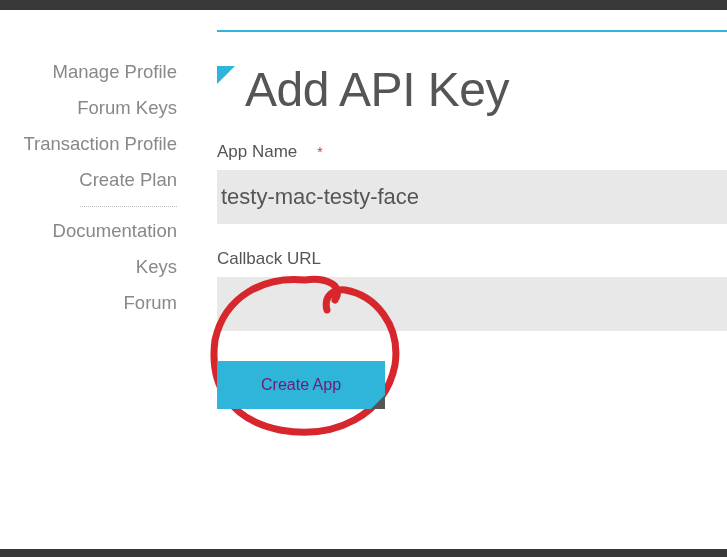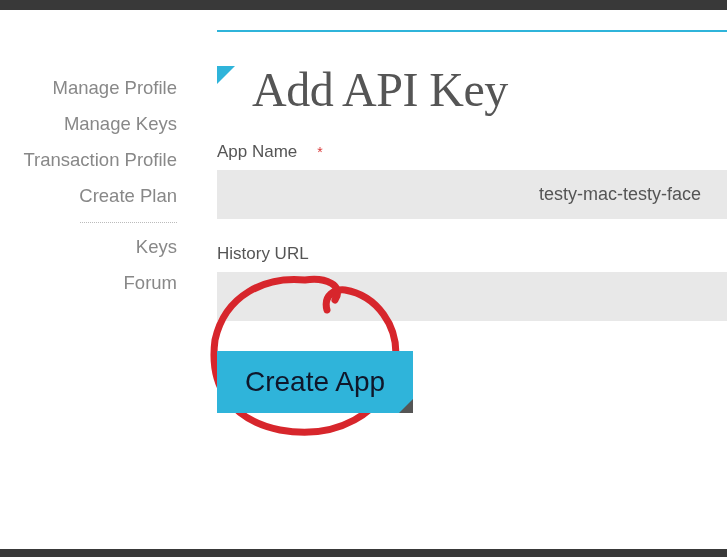--- a/index.html
+++ b/index.html
@@ -23,21 +23,21 @@
     .container {
       display: flex;
       position: absolute;
       top: 10px;
       left: 0;
       right: 0;
       bottom: 10px;
     }
     .sidebar {
       width: 195px;
-      padding-top: 60px;
+      padding-top: 44px;
       padding-right: 18px;
       text-align: right;
       flex-shrink: 0;
     }
     .sidebar-item {
       font-size: 18.5px;
       color: #888;
       font-weight: 300;
       padding: 7px 0;
       cursor: pointer;
@@ -54,22 +54,21 @@
       position: relative;
     }
     .accent-line {
       height: 2px;
       background: #2fb4da;
       margin-bottom: 30px;
     }
     .title-row {
       display: flex;
       align-items: center;
-      gap: 17px;
-      font-family: Liberation Serif, serif;
+      gap: 10px;
     }
     .title-marker {
       width: 0;
       height: 0;
       border-style: solid;
       border-width: 18px 18px 0 0;
       border-color: #2fb4da transparent transparent transparent;
       margin-top: -30px;
     }
     h1.page-title {
@@ -91,40 +90,39 @@
       gap: 20px;
     }
     .required {
       color: #d93636;
       font-size: 14px;
     }
     .input {
       width: 100%;
       background: #e8e8e8;
       border: none;
-      padding: 14px 26px;
-      font-size: 18px;
+      padding: 14px 4px;
+      font-size: 22px;
       color: #555;
       font-family: inherit;
       outline: none;
-      text-align: right;
     }
     .btn-wrap {
       margin-top: 30px;
       position: relative;
       z-index: 2;
     }
     .create-btn {
       position: relative;
       background: #2fb4da;
-      color: #0f172a;
+      color: #701a75;
       border: none;
-      font-size: 28px;
+      font-size: 16px;
       font-weight: 400;
-      padding: 15px 28px;
+      padding: 15px 44px;
       cursor: pointer;
       font-family: inherit;
     }
     .create-btn::after {
       content: "";
       position: absolute;
       right: 0;
       bottom: 0;
       width: 0;
       height: 0;
@@ -149,24 +147,25 @@
     }
   </style>
 </head>
 <body>
 
 <div class="topbar"></div>
 
 <div class="container">
   <nav class="sidebar">
     <div class="sidebar-item">Manage Profile</div>
-    <div class="sidebar-item">Manage Keys</div>
+    <div class="sidebar-item">Forum Keys</div>
     <div class="sidebar-item">Transaction Profile</div>
     <div class="sidebar-item">Create Plan</div>
     <hr class="sidebar-divider">
+    <div class="sidebar-item">Documentation</div>
     <div class="sidebar-item">Keys</div>
     <div class="sidebar-item">Forum</div>
   </nav>
 
   <main class="content">
     <div class="accent-line"></div>
 
     <div class="title-row">
       <div class="title-marker"></div>
       <h1 class="page-title">Add API Key</h1>
@@ -175,21 +174,21 @@
     <div class="form-group">
       <div class="label">
         <span>App Name</span>
         <span class="required">*</span>
       </div>
       <input type="text" class="input" value="testy-mac-testy-face" style="">
     </div>
 
     <div class="form-group">
       <div class="label">
-        <span>History URL</span>
+        <span>Callback URL</span>
       </div>
       <input type="text" class="input" value="" style="">
     </div>
 
     <div class="btn-wrap">
       <button class="create-btn">Create App</button>
     </div>
   </main>
 </div>
 

